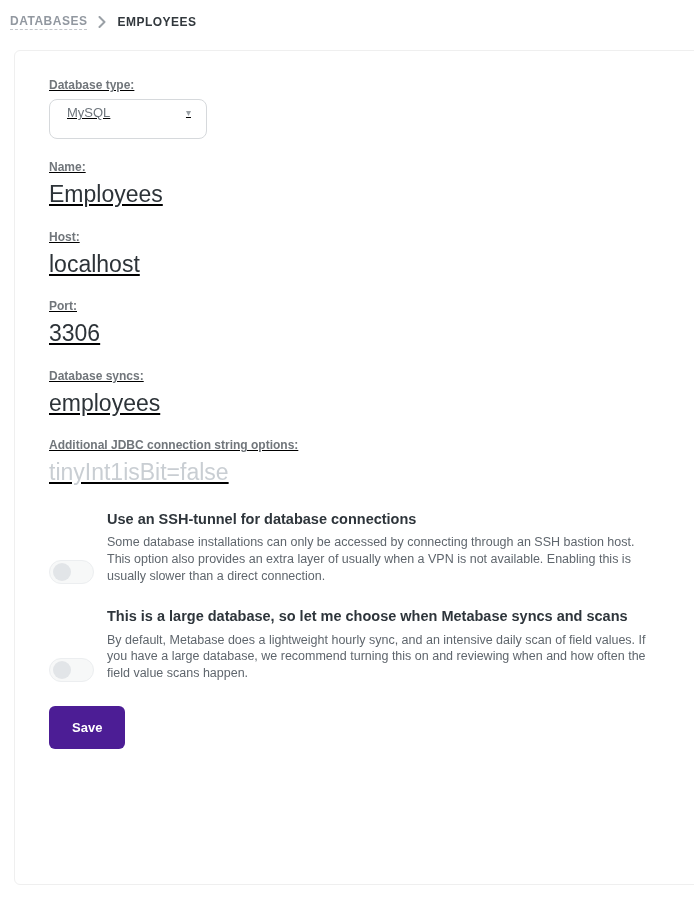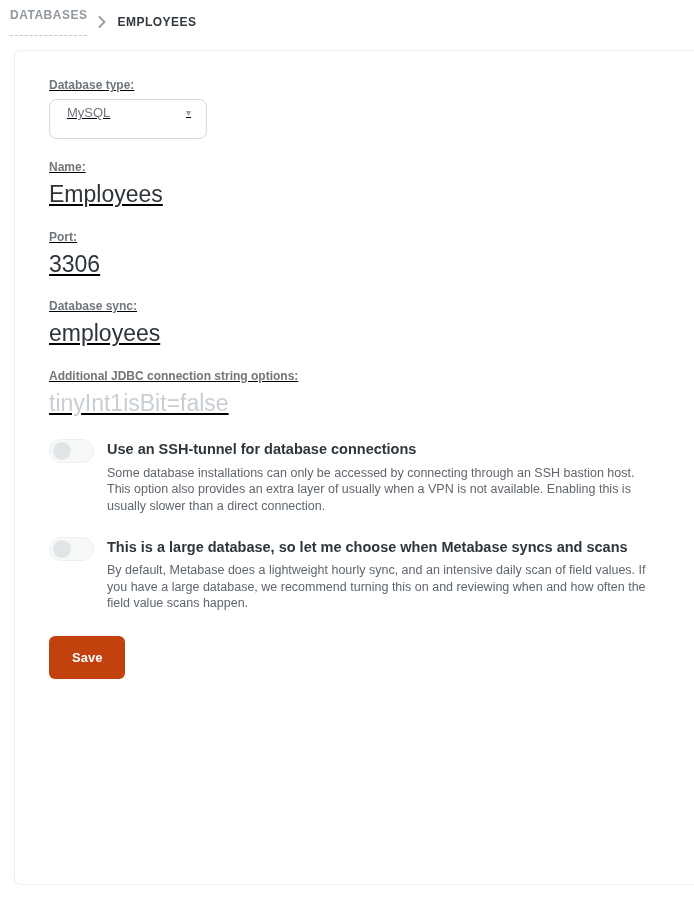--- a/index.html
+++ b/index.html
@@ -20,21 +20,21 @@
     gap: 11px;
     padding: 13px 0 0 10px;
     height: 30px;
   }
   .crumb-parent {
     font-size: 12px;
     font-weight: bold;
     color: #9298a0;
     letter-spacing: 0.5px;
     border-bottom: 1px dashed #c3c6ca;
-    padding-bottom: 13px;
+    padding-bottom: 1px;
     cursor: pointer;
   }
   .crumb-sep { display: flex; align-items: center; }
   .crumb-current {
     font-size: 12px;
     font-weight: bold;
     color: #32383d;
     letter-spacing: 0.5px;
   }
 
@@ -88,21 +88,21 @@
     justify-content: space-between;
     padding: 0 15px 13px 17px;
     margin-bottom: 18px;
     cursor: pointer;
     background: #fff;
   }
   .select-value { font-size: 13px; color: #6e757c; }
   .select-caret { font-size: 10px; color: #9ba1a6; }
 
   
-  .toggle-section { display: flex; margin-top: 22px; }
+  .toggle-section { display: flex; margin-top: 22px; align-items: flex-end; }
   .toggle {
     width: 45px;
     height: 24px;
     border-radius: 99px;
     background: #f7f8f8;
     border: 1px solid #eceef0;
     position: relative;
     flex-shrink: 0;
     cursor: pointer;
   }
@@ -126,21 +126,21 @@
   .toggle-desc {
     font-size: 12.5px;
     color: #5f666d;
     line-height: 1.33;
     max-width: 549px;
   }
 
   
   .save-button {
     margin-top: 24px;
-    background: #c2410c;
+    background: #4c1d95;
     color: #ffffff;
     font-family: "Liberation Sans", sans-serif;
     font-weight: bold;
     font-size: 13px;
     border: none;
     border-radius: 6px;
     padding: 14px 23px;
     cursor: pointer;
   }
 </style>
@@ -165,28 +165,32 @@
       <span class="select-value">MySQL</span>
       <span class="select-caret">▾</span>
     </div>
   </div>
 
   <div class="field-group">
     <div class="field-label">Name:</div>
     <input class="field-input" value="Employees" style="">
   </div>
 
+  <div class="field-group">
+    <div class="field-label">Host:</div>
+    <input class="field-input" value="localhost" style="">
+  </div>
 
   <div class="field-group">
     <div class="field-label">Port:</div>
     <input class="field-input" value="3306" style="">
   </div>
 
   <div class="field-group">
-    <div class="field-label">Database sync:</div>
+    <div class="field-label">Database syncs:</div>
     <input class="field-input" value="employees" style="">
   </div>
 
 
 
   <div class="field-group">
     <div class="field-label">Additional JDBC connection string options:</div>
     <input class="field-input" placeholder="tinyInt1isBit=false" style="">
   </div>
 

